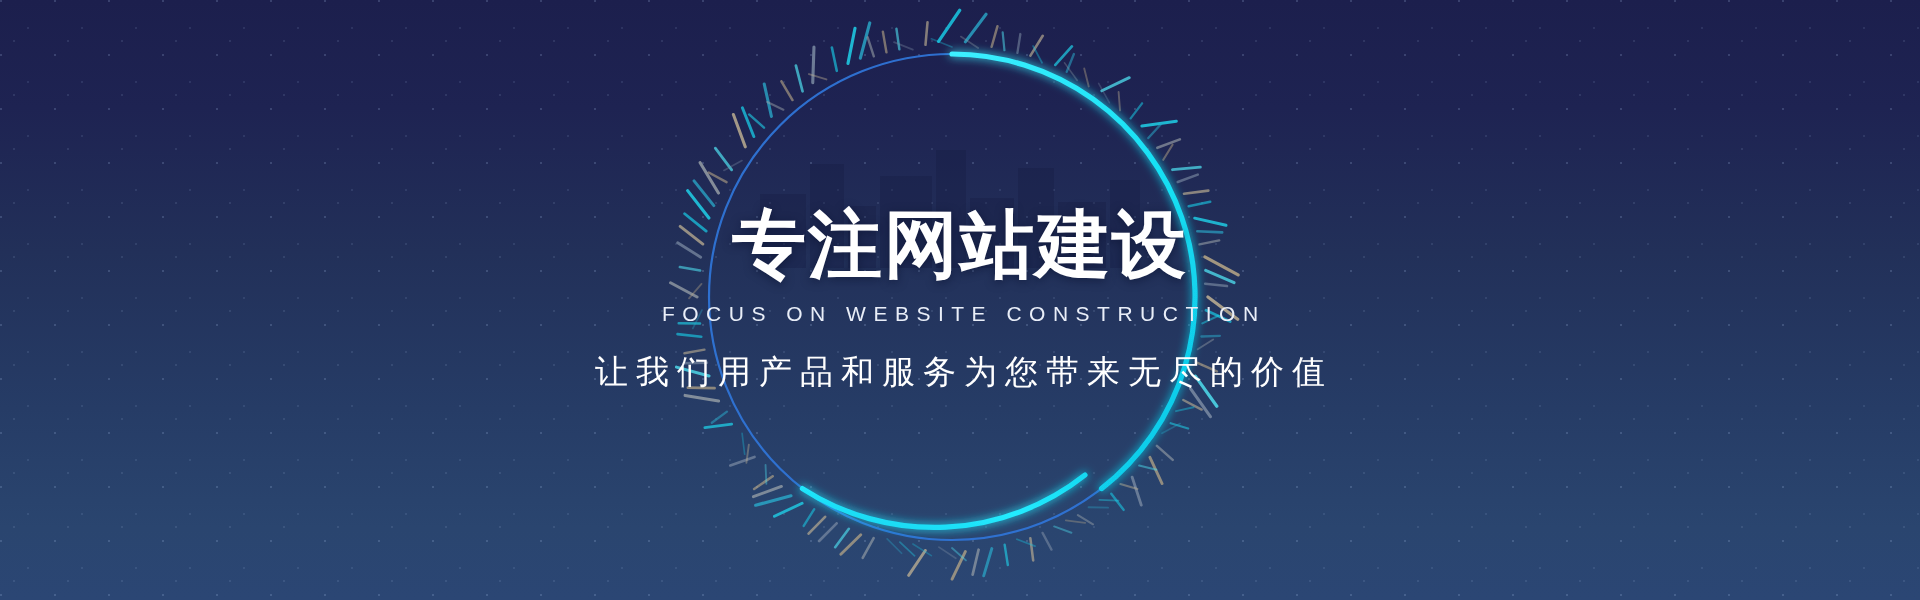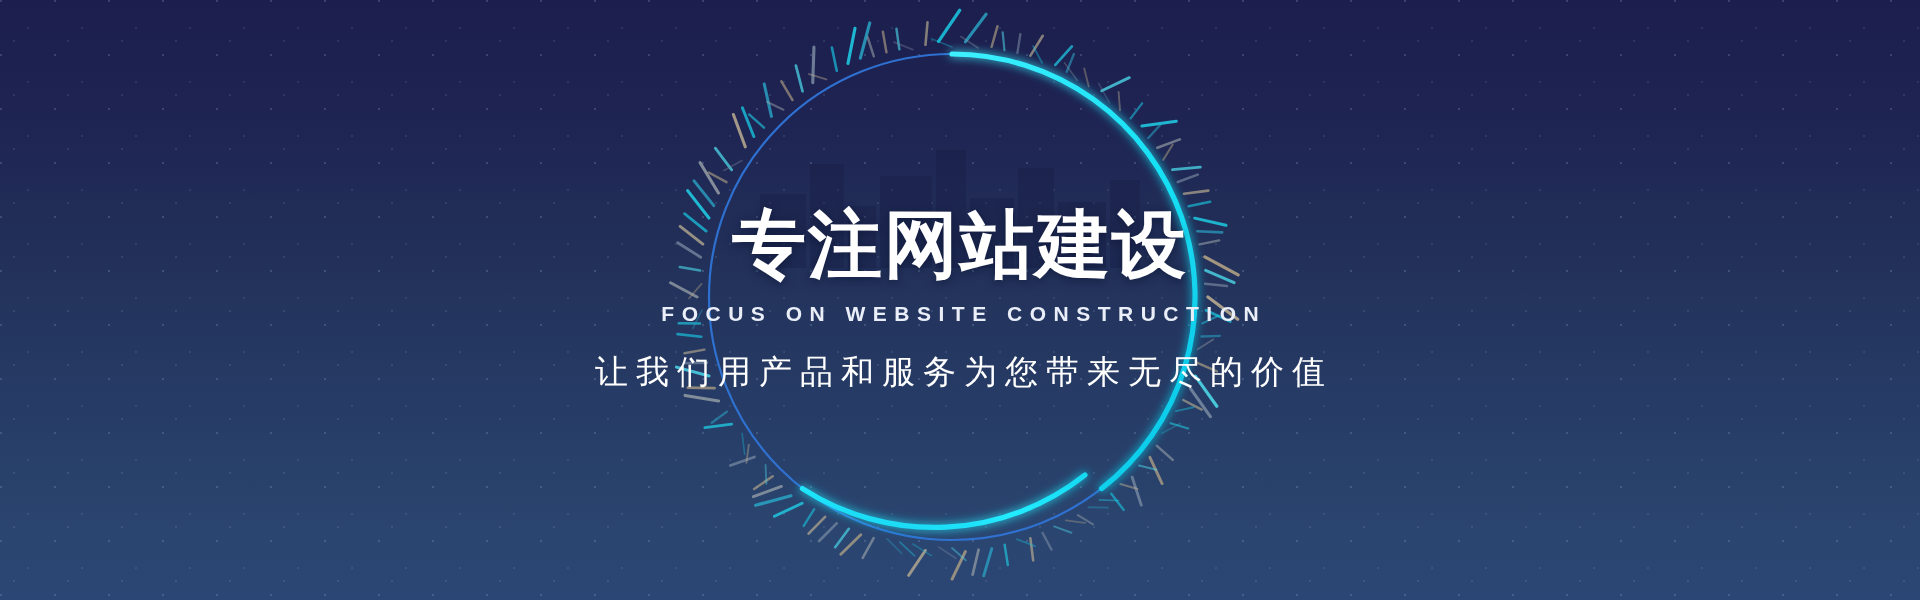--- a/index.html
+++ b/index.html
@@ -66,21 +66,21 @@
     line-height:1;
     margin:0;
     text-shadow:0 2px 10px rgba(8,14,44,.55);
     white-space:nowrap;
   }
   .sub-en{
     margin-top:20px;
     font-size:21px;
     color:#e9eef8;
     letter-spacing:7.5px;
-    font-weight:700;
+    font-weight:400;
     white-space:nowrap;
     text-indent:7.5px;
   }
   .tagline{
     margin-top:24px;
     font-size:33px;
     color:#ffffff;
     letter-spacing:8px;
     font-weight:300;
     white-space:nowrap;

